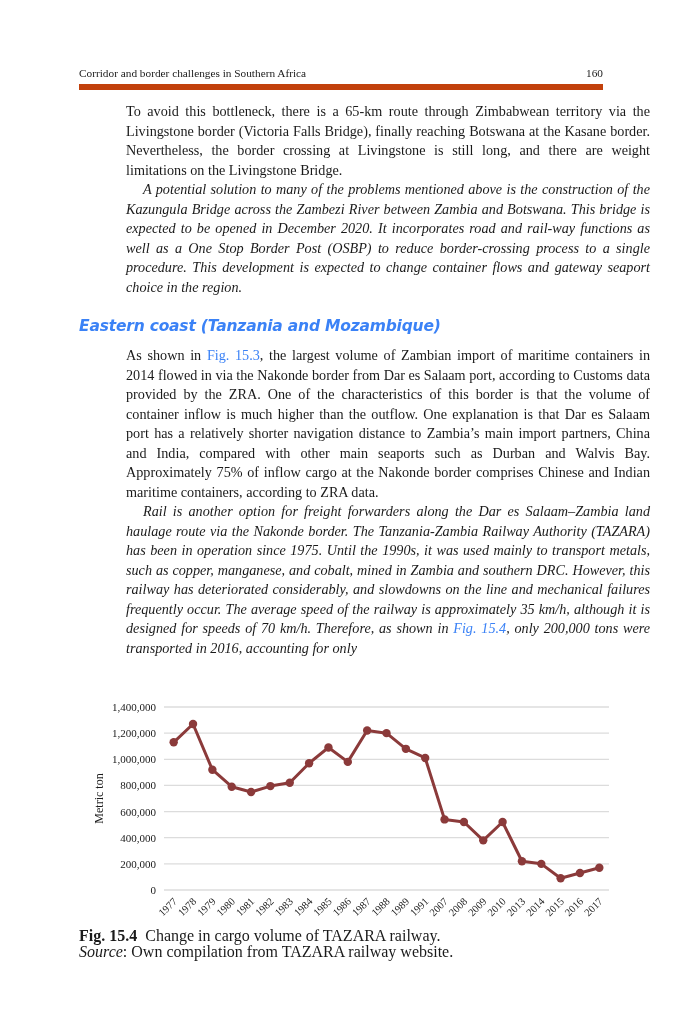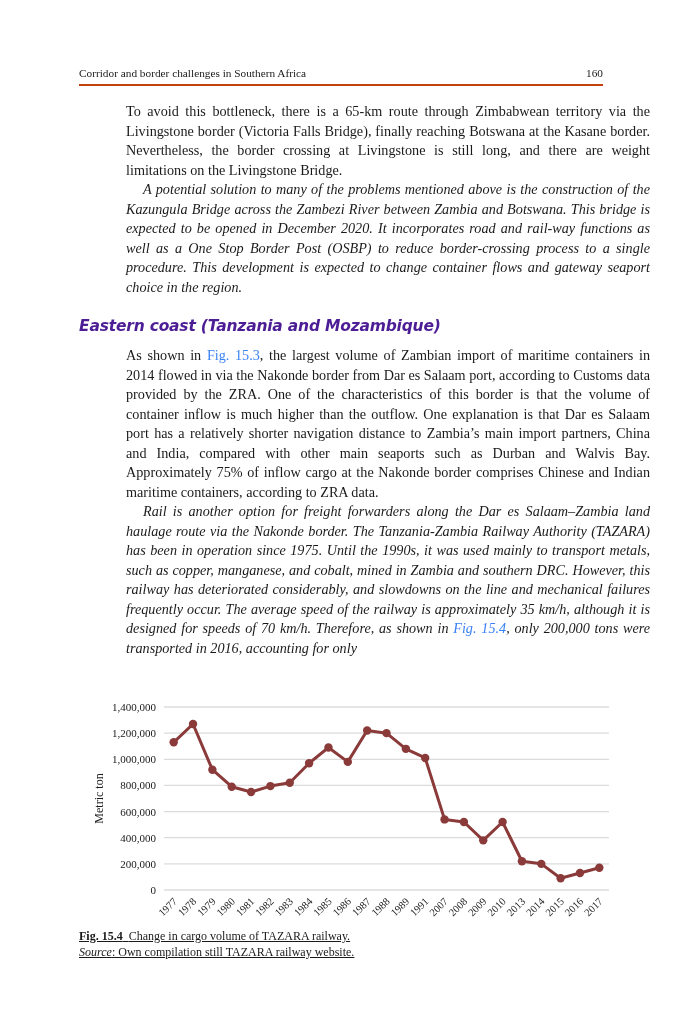--- a/index.html
+++ b/index.html
@@ -1,29 +1,29 @@
 <!DOCTYPE html>
 <html><head>
 <meta charset="utf-8">
 <style>
   html, body { margin:0; padding:0; background:#fff; }
   body { width:682px; height:1024px; position:relative; overflow:hidden; font-family:"Liberation Serif", serif; color:#1a1a1a; }
-  .header { position:absolute; left:79px; top:64px; width:524px; height:20px; border-bottom:2px solid #c2410c; font-size:11.3px; }
+  .header { position:absolute; left:79px; top:64px; width:524px; height:20px; border-bottom:6px solid #c2410c; font-size:11.3px; }
   .header .title { position:absolute; left:0; top:3px; }
   .header .page { position:absolute; right:0; top:3px; }
   .body-text { position:absolute; left:79px; width:524px; font-size:14.2px; line-height:19.5px; text-align:justify;margin-left:47px; }
   .body-text p { margin:0; text-indent:0; }
   .body-text p.indent { text-indent:17px;font-style:italic; }
   .link { color:#3b82f6; }
   #para-block-1 { top:102px; }
-  .section-heading { position:absolute; left:79px; top:317px; font-family:"DejaVu Sans", sans-serif; font-style:italic; font-weight:bold; font-size:15.5px; color:#4c1d95; letter-spacing:-0.2px; }
+  .section-heading { position:absolute; left:79px; top:317px; font-family:"DejaVu Sans", sans-serif; font-style:italic; font-weight:bold; font-size:15.5px; color:#3b82f6; letter-spacing:-0.2px; }
   #para-block-2 { top:346px; }
   .chart-wrap { position:absolute; left:79px; top:695px; width:540px; height:230px; }
   .chart-wrap svg { position:absolute; left:0; top:0; }
-  .caption { position:absolute; left:79px; top:928px; font-size:12px; line-height:16px;text-decoration:underline; }
+  .caption { position:absolute; left:79px; top:928px; font-size:16px; line-height:16px; }
   .caption b { font-weight:bold; }
 </style>
 </head>
 <body>
 
 <div class="header">
   <span class="title">Corridor and border challenges in Southern Africa</span>
   <span class="page">160</span>
 </div>
 
@@ -113,14 +113,14 @@
         <circle cx="462.2826086956522" cy="168.85714285714286" r="4.2" fill="#8b3a3a"></circle>
         <circle cx="481.63043478260875" cy="183.2357142857143" r="4.2" fill="#8b3a3a"></circle>
         <circle cx="500.97826086956525" cy="178.00714285714287" r="4.2" fill="#8b3a3a"></circle>
         <circle cx="520.3260869565217" cy="172.77857142857144" r="4.2" fill="#8b3a3a"></circle>
       </g>
   </svg>
 </div>
 
 <div class="caption">
   <div><b>Fig. 15.4</b>&nbsp;&nbsp;<span>Change in cargo volume of TAZARA railway.</span></div>
-  <div><i>Source</i><span>: Own compilation still TAZARA railway website.</span></div>
+  <div><i>Source</i><span>: Own compilation from TAZARA railway website.</span></div>
 </div>
 
 </body></html>

